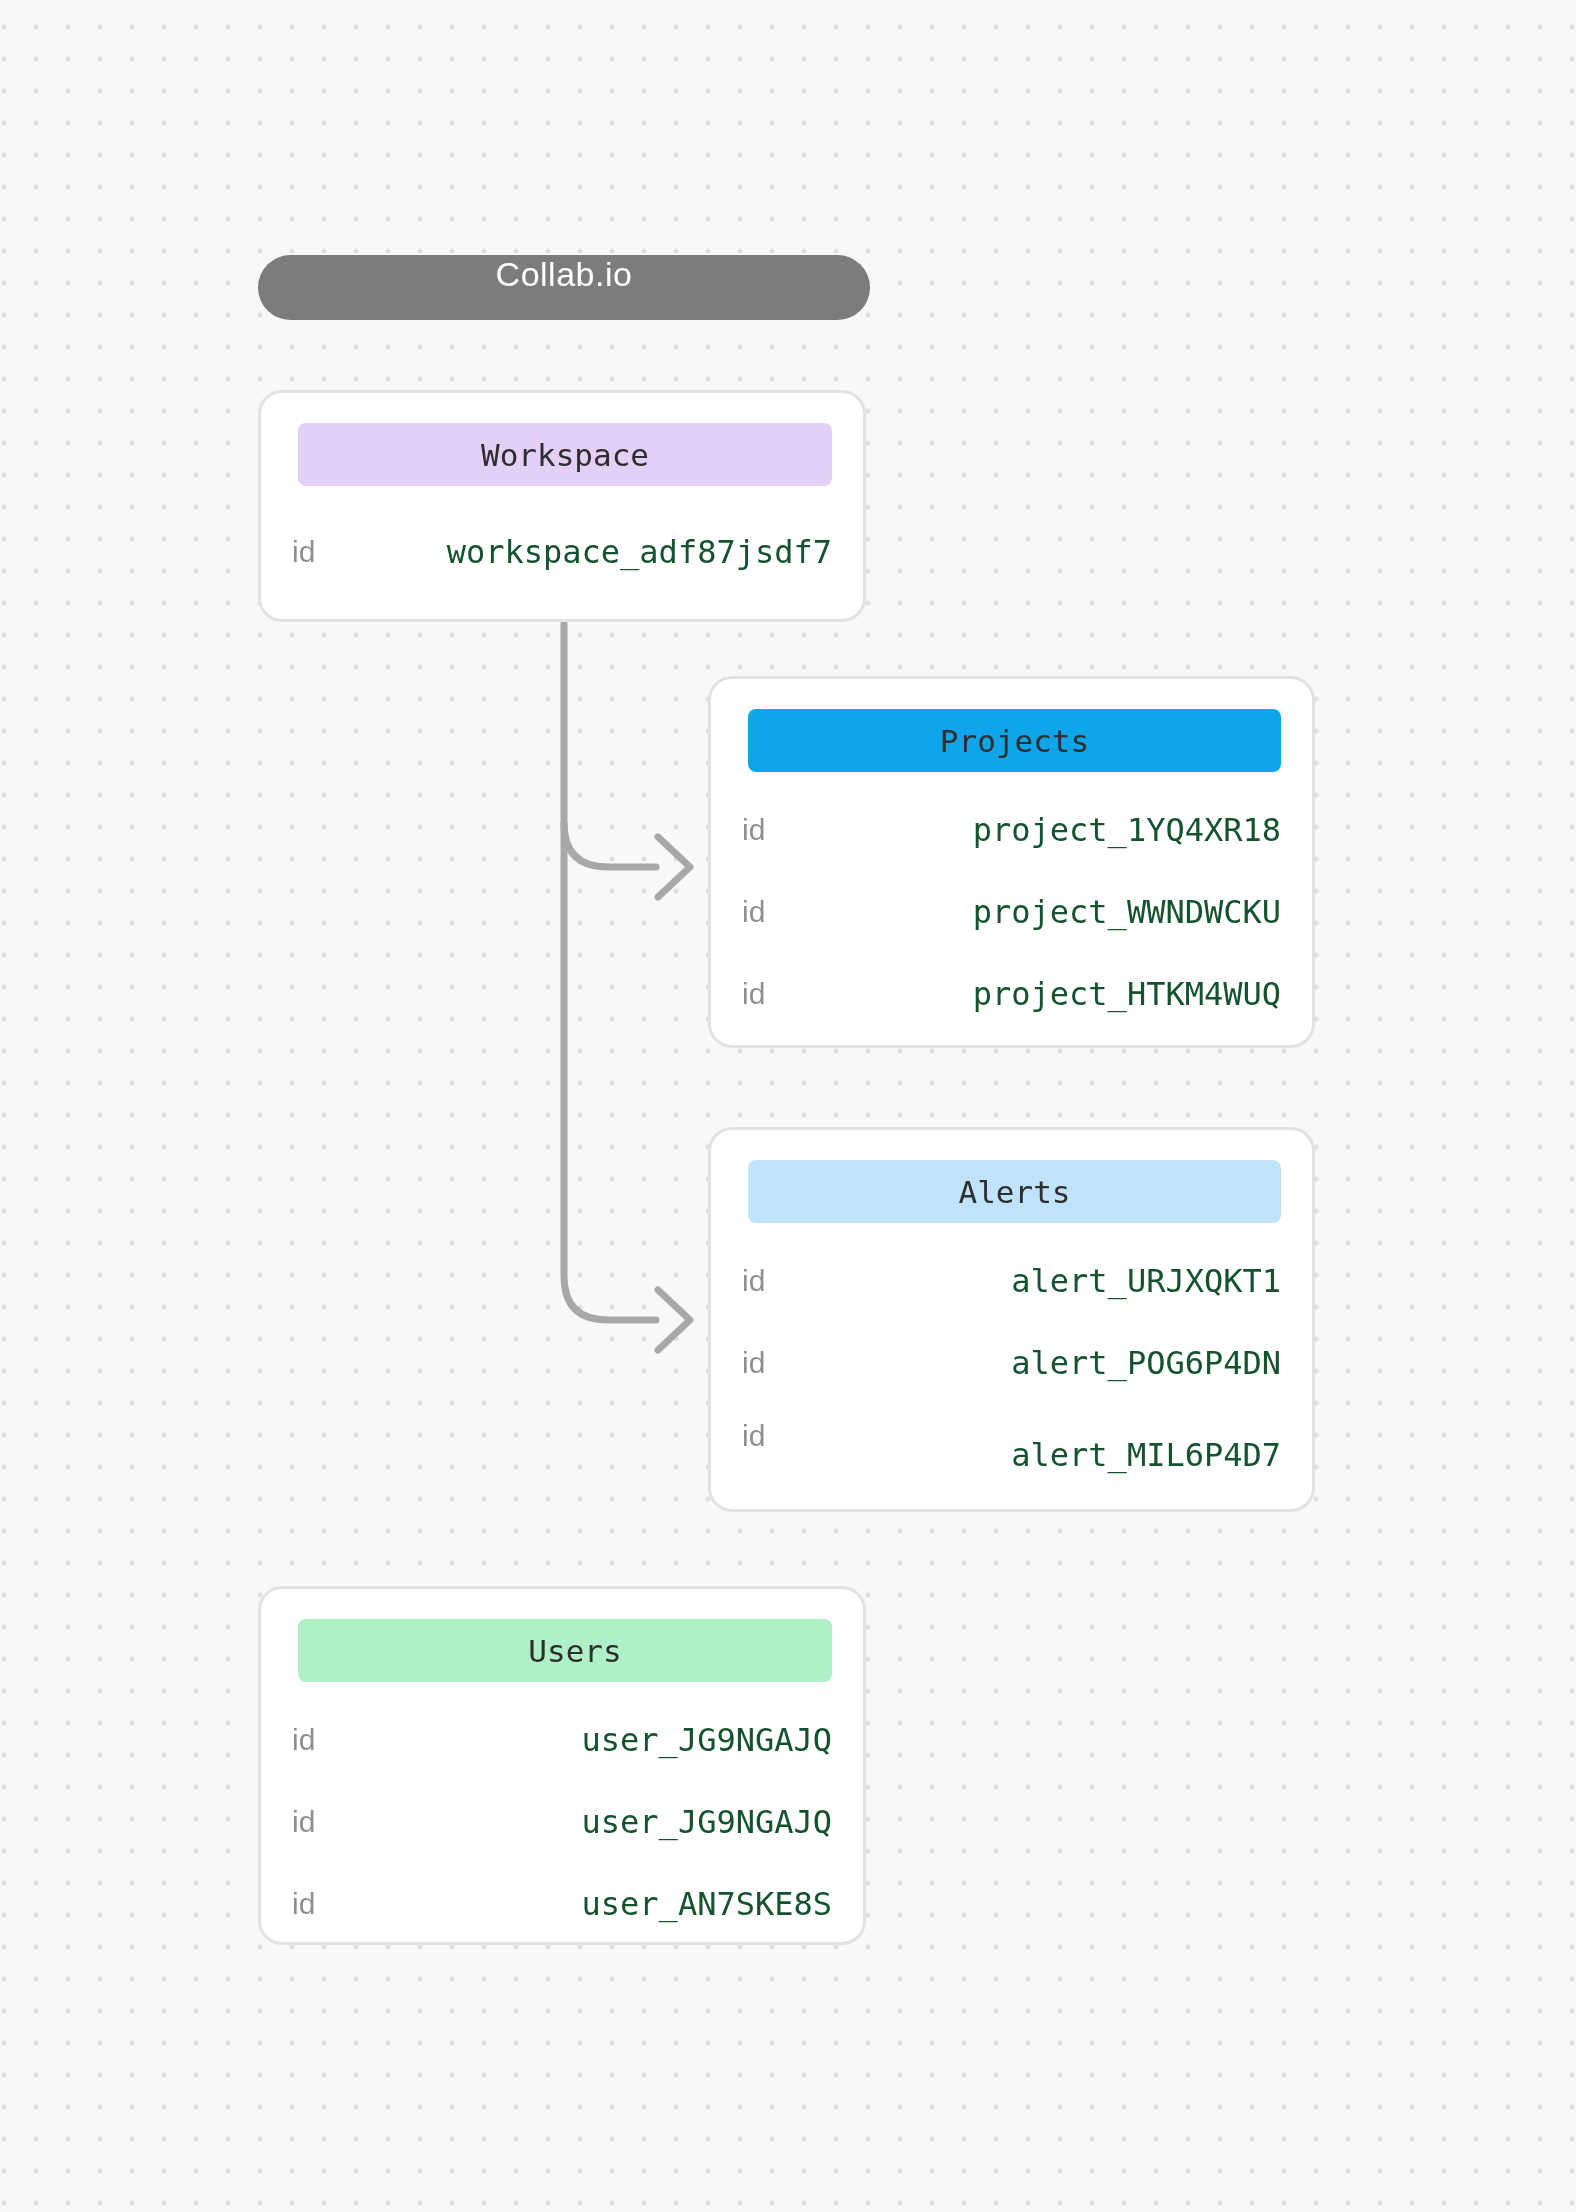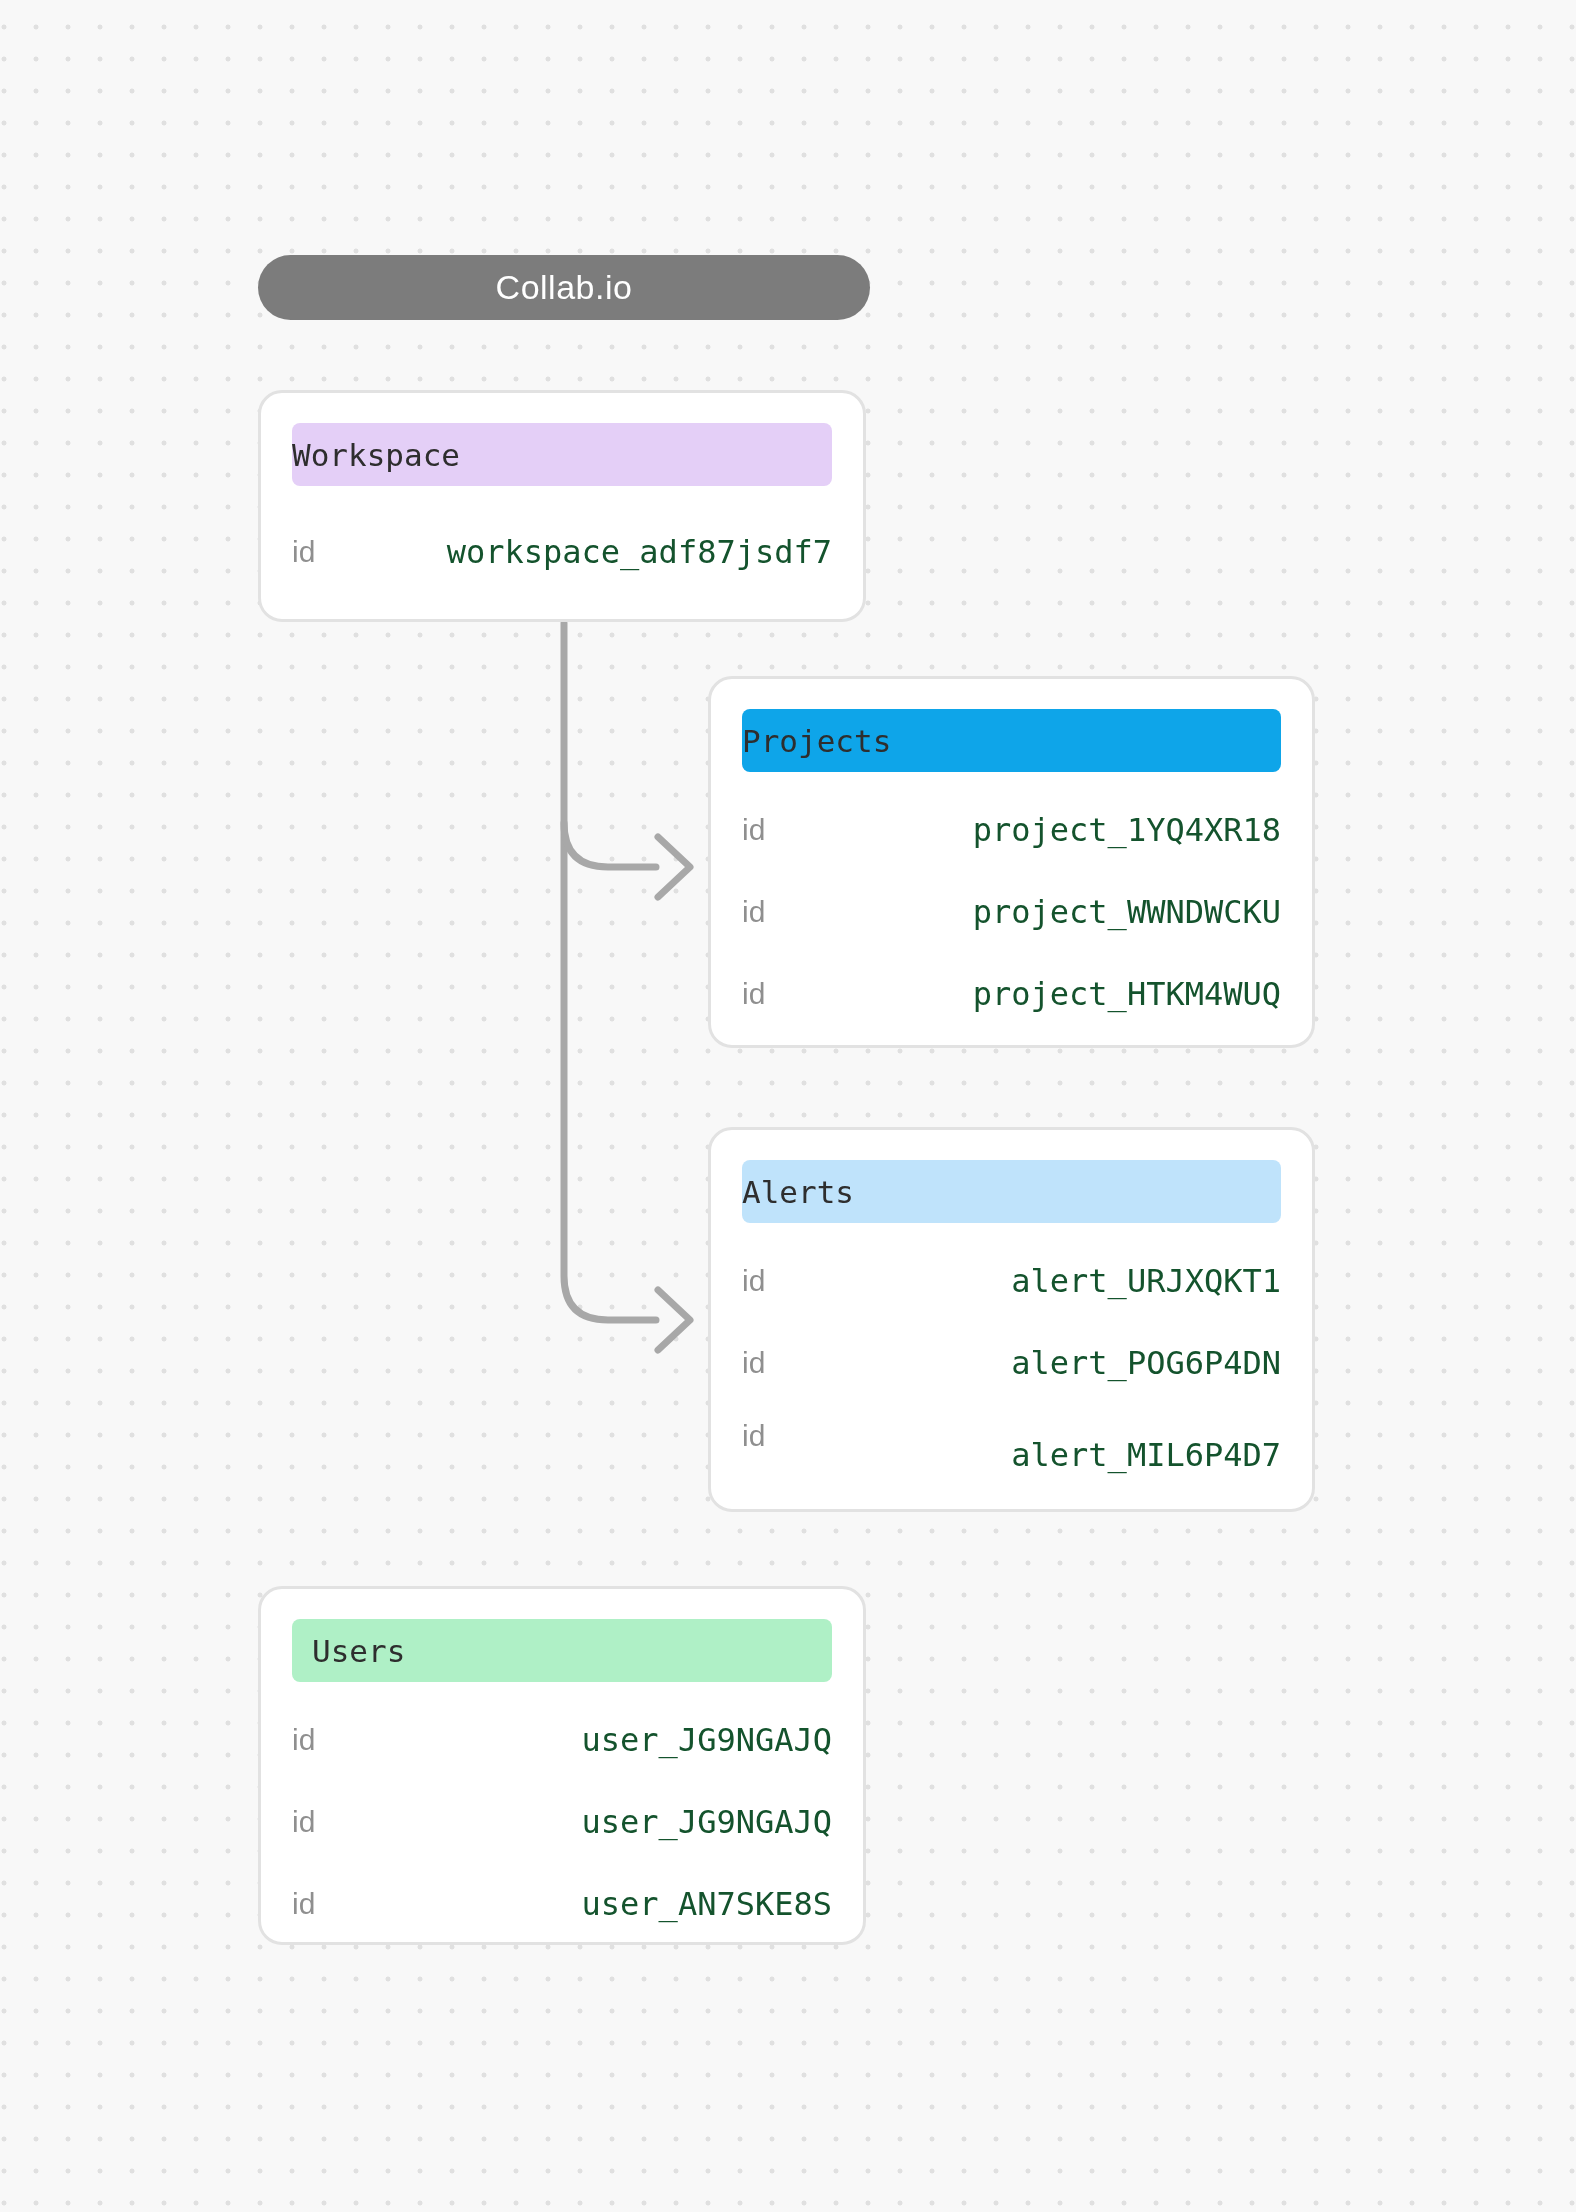--- a/index.html
+++ b/index.html
@@ -35,48 +35,48 @@
 
   .title-pill {
     position: absolute;
     left: 258px;
     top: 255px;
     width: 612px;
     height: 65px;
     background: #7c7c7c;
     border-radius: 33px;
     display: flex;
-    align-items: center;
     justify-content: center;
     color: #ffffff;
     font-size: 34px;
     letter-spacing: 0.5px;
   }
 
   .card {
     position: absolute;
     box-sizing: border-box;
     background: #ffffff;
     border: 3px solid #e2e2e2;
     border-radius: 24px;
   }
   .card-workspace { left: 258px; top: 390px;  width: 608px; height: 232px; }
   .card-projects  { left: 708px; top: 676px;  width: 607px; height: 372px; }
   .card-alerts    { left: 708px; top: 1127px; width: 607px; height: 385px; }
   .card-users     { left: 258px; top: 1586px; width: 608px; height: 359px; }
 
   .card-header {
     position: absolute;
-    left: 31px;
+    left: 37px;
     right: 31px;
     top: 30px;
     height: 63px;
     border-radius: 8px;
     display: flex;
     align-items: center;
+    justify-content: center;
     font-family: "DejaVu Sans Mono", "Liberation Mono", monospace;
     font-size: 31px;
     color: #2e2e2e;
   }
   .header-workspace { background: #e4cff7; }
   .header-projects  { background: #0ea5e9; }
   .header-alerts    { background: #bfe3fb; }
   .header-users     { background: #aff0c6; padding-left: 20px; }
 
   .rows {

